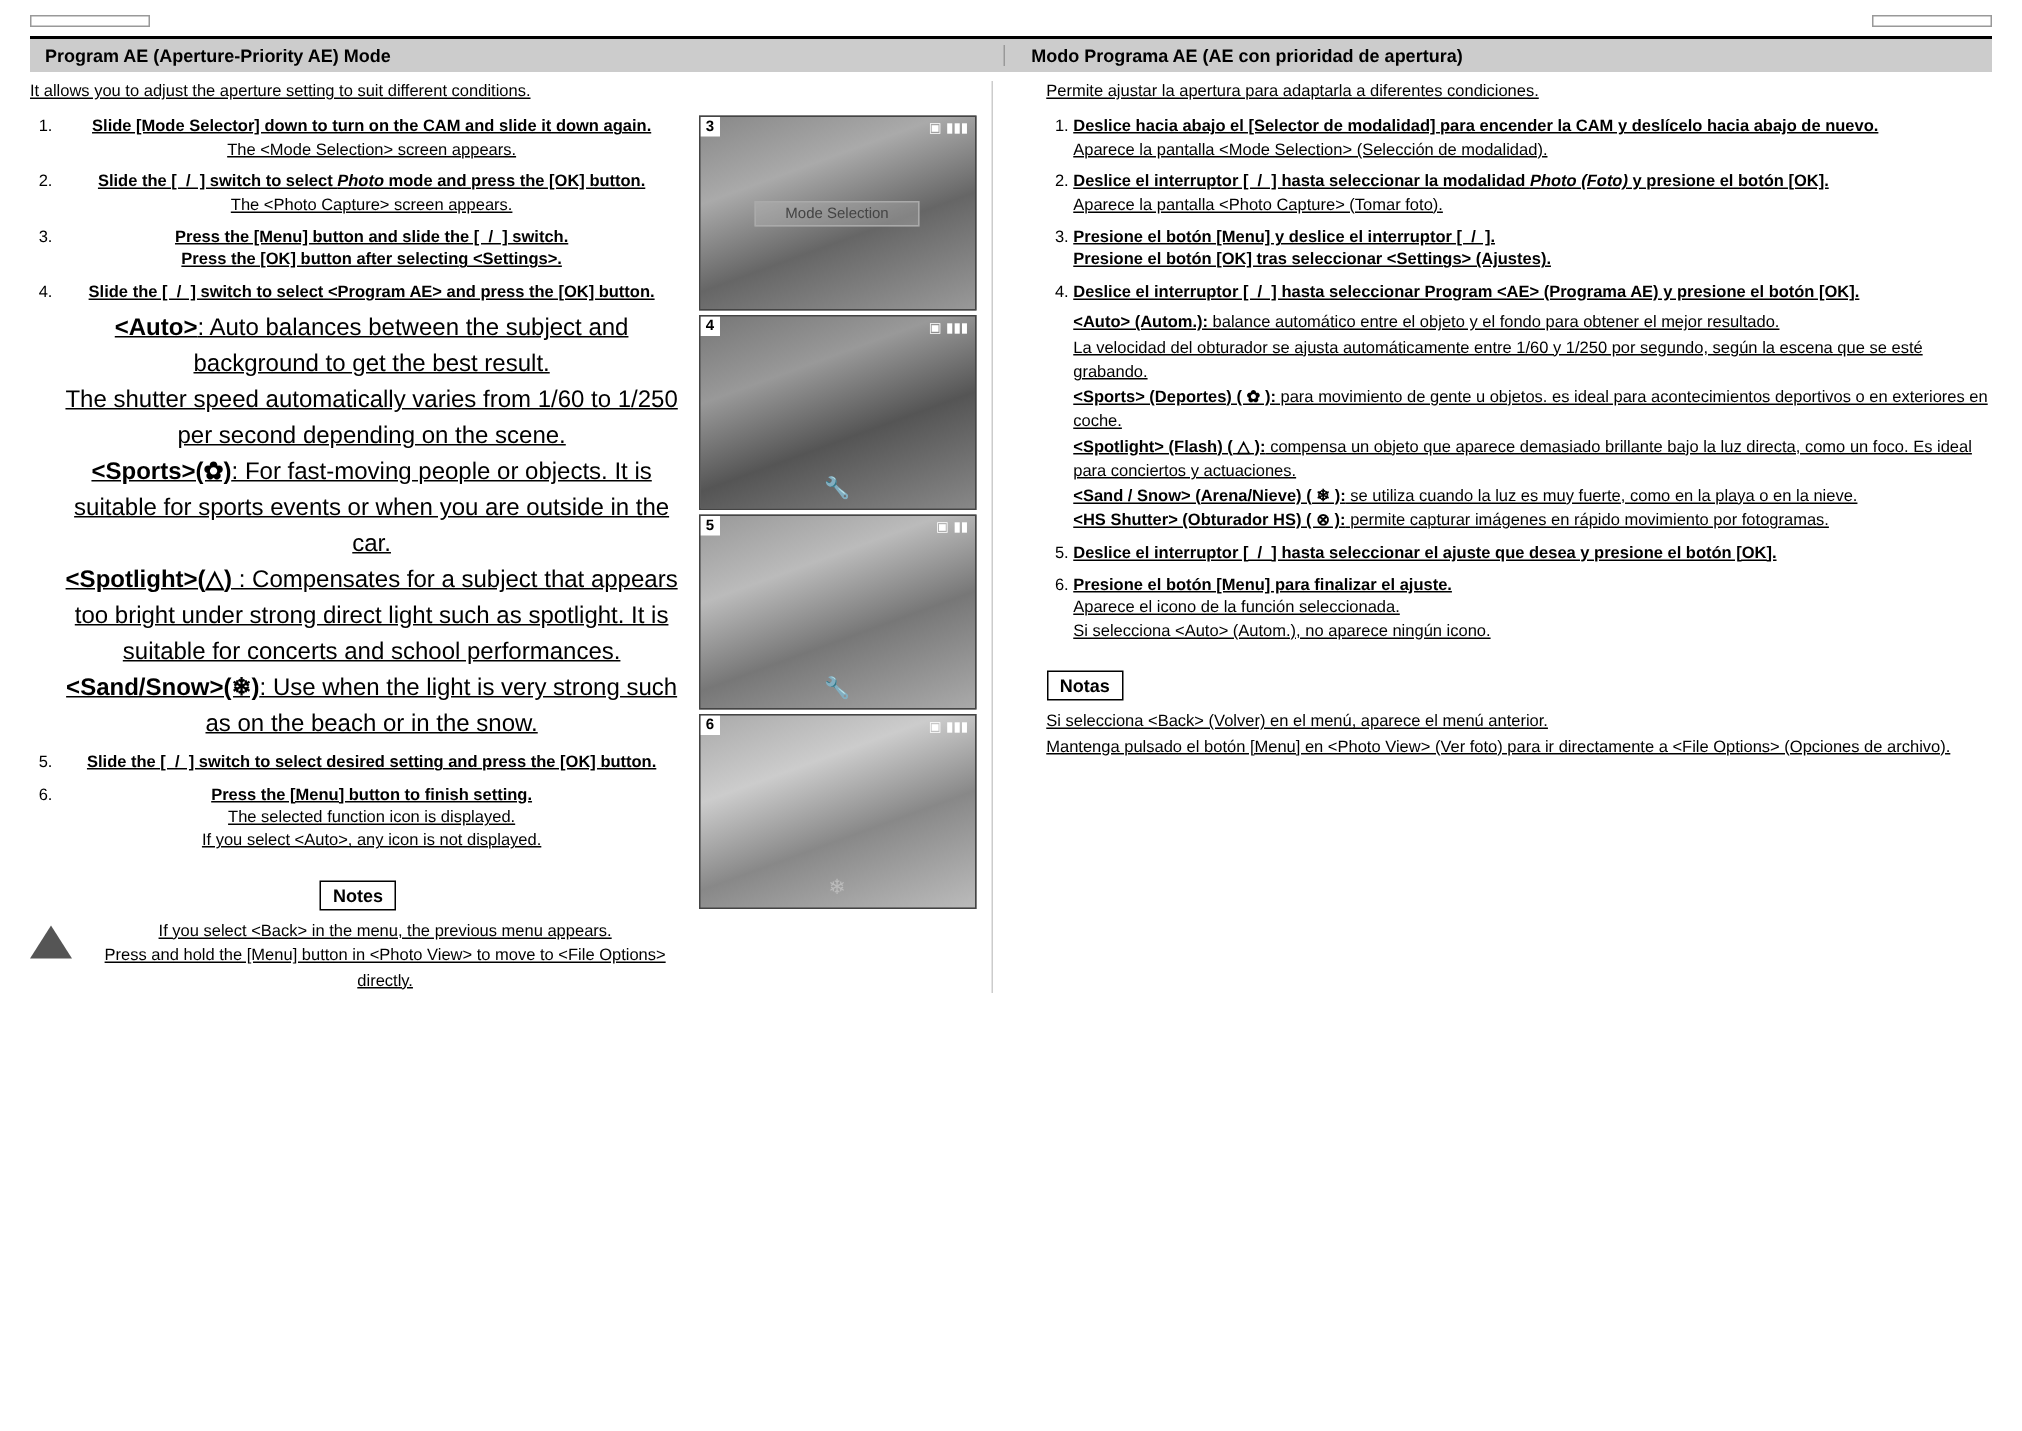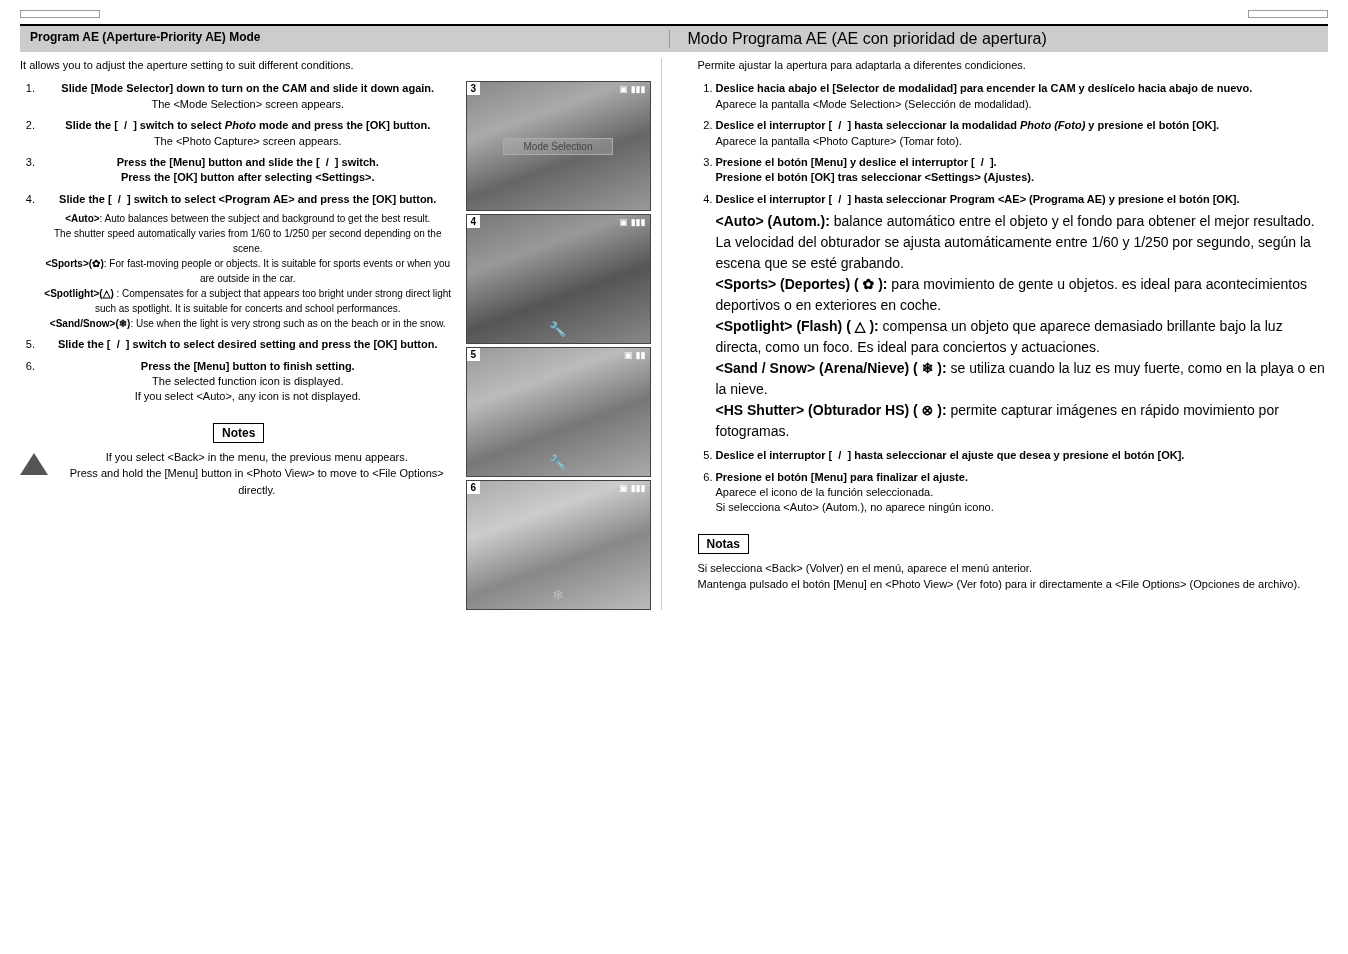--- a/index.html
+++ b/index.html
@@ -31,20 +31,21 @@
       text-align: center;
     }
     .header-rule {
       border: none;
       border-top: 2px solid #000;
       margin-bottom: 0;
     }
     .main-content {
       display: flex;
       gap: 12px;
+      text-decoration: underline;
     }
     .left-col {
       flex: 1;
       padding-right: 10px;
       border-right: 1px solid #ccc;
     }
     .right-col {
       flex: 1;
       padding-left: 24px;
     }
@@ -102,21 +103,21 @@
   <div class="top-bar">
     <div class="page-box"></div>
     <div class="page-box"></div>
   </div>
 
   <hr class="header-rule">
 
   <div style="background:#ccc; padding:4px 10px; margin-bottom:6px; display:flex;">
     <div style="flex:1; font-weight:bold; font-size:12px;">Program AE (Aperture-Priority AE) Mode</div>
     <div style="width:1px; background:#999; margin: 0 8px;"></div>
-    <div style="flex:1; font-weight:normal; font-size:16px; padding-left:10px;">Modo Programa AE (AE con prioridad de apertura)</div>
+    <div style="flex:1; font-weight:bold; font-size:12px; padding-left:10px;">Modo Programa AE (AE con prioridad de apertura)</div>
   </div>
 
   <div class="main-content">
 
     <div class="left-col">
       <p class="intro-text">It allows you to adjust the aperture setting to suit different conditions.</p>
 
       <div style="display:flex; gap:8px;">
 
         <div style="flex:1;text-align:center;">
@@ -128,21 +129,21 @@
             <li>
               <b>Slide the [&nbsp;&nbsp;/&nbsp;&nbsp;] switch to select <i>Photo</i> mode and press the [OK] button.</b><br>
               <span>The &lt;Photo Capture&gt; screen appears.</span>
             </li>
             <li>
               <b>Press the [Menu] button and slide the [&nbsp;&nbsp;/&nbsp;&nbsp;] switch.</b><br>
               <b>Press the [OK] button after selecting &lt;Settings&gt;.</b>
             </li>
             <li>
               <b>Slide the [&nbsp;&nbsp;/&nbsp;&nbsp;] switch to select &lt;Program AE&gt; and press the [OK] button.</b>
-              <div style="margin-top:4px; font-size:10px; line-height:1.5;">
+              <div style="margin-top:4px; font-size:16px; line-height:1.5;">
                 <p><b>&lt;Auto&gt;</b>: Auto balances between the subject and background to get the best result.</p>
                 <p>The shutter speed automatically varies from 1/60 to 1/250 per second depending on the scene.</p>
                 <p><b>&lt;Sports&gt;(✿)</b>: For fast-moving people or objects. It is suitable for sports events or when you are outside in the car.</p>
                 <p><b>&lt;Spotlight&gt;(△)</b> : Compensates for a subject that appears too bright under strong direct light such as spotlight. It is suitable for concerts and school performances.</p>
                 <p><b>&lt;Sand/Snow&gt;(❄)</b>: Use when the light is very strong such as on the beach or in the snow.</p>
               </div>
             </li>
             <li>
               <b>Slide the [&nbsp;&nbsp;/&nbsp;&nbsp;] switch to select desired setting and press the [OK] button.</b>
             </li>
@@ -223,21 +224,21 @@
         <li>
           <b>Deslice el interruptor [&nbsp;&nbsp;/&nbsp;&nbsp;] hasta seleccionar la modalidad <i>Photo (Foto)</i> y presione el botón [OK].</b><br>
           <span>Aparece la pantalla &lt;Photo Capture&gt; (Tomar foto).</span>
         </li>
         <li>
           <b>Presione el botón [Menu] y deslice el interruptor [&nbsp;&nbsp;/&nbsp;&nbsp;].</b><br>
           <b>Presione el botón [OK] tras seleccionar &lt;Settings&gt; (Ajustes).</b>
         </li>
         <li>
           <b>Deslice el interruptor [&nbsp;&nbsp;/&nbsp;&nbsp;] hasta seleccionar Program &lt;AE&gt; (Programa AE) y presione el botón [OK].</b>
-          <div style="margin-top:4px; font-size:14px; line-height:1.5;">
+          <div style="margin-top:4px; font-size:11px; line-height:1.5;">
             <p><b>&lt;Auto&gt; (Autom.):</b> balance automático entre el objeto y el fondo para obtener el mejor resultado.</p>
             <p>La velocidad del obturador se ajusta automáticamente entre 1/60 y 1/250 por segundo, según la escena que se esté grabando.</p>
             <p><b>&lt;Sports&gt; (Deportes) ( ✿ ):</b> para movimiento de gente u objetos. es ideal para acontecimientos deportivos o en exteriores en coche.</p>
             <p><b>&lt;Spotlight&gt; (Flash) ( △ ):</b> compensa un objeto que aparece demasiado brillante bajo la luz directa, como un foco. Es ideal para conciertos y actuaciones.</p>
             <p><b>&lt;Sand / Snow&gt; (Arena/Nieve) ( ❄ ):</b> se utiliza cuando la luz es muy fuerte, como en la playa o en la nieve.</p>
             <p><b>&lt;HS Shutter&gt; (Obturador HS) ( ⊗ ):</b> permite capturar imágenes en rápido movimiento por fotogramas.</p>
           </div>
         </li>
         <li>
           <b>Deslice el interruptor [&nbsp;&nbsp;/&nbsp;&nbsp;] hasta seleccionar el ajuste que desea y presione el botón [OK].</b>

